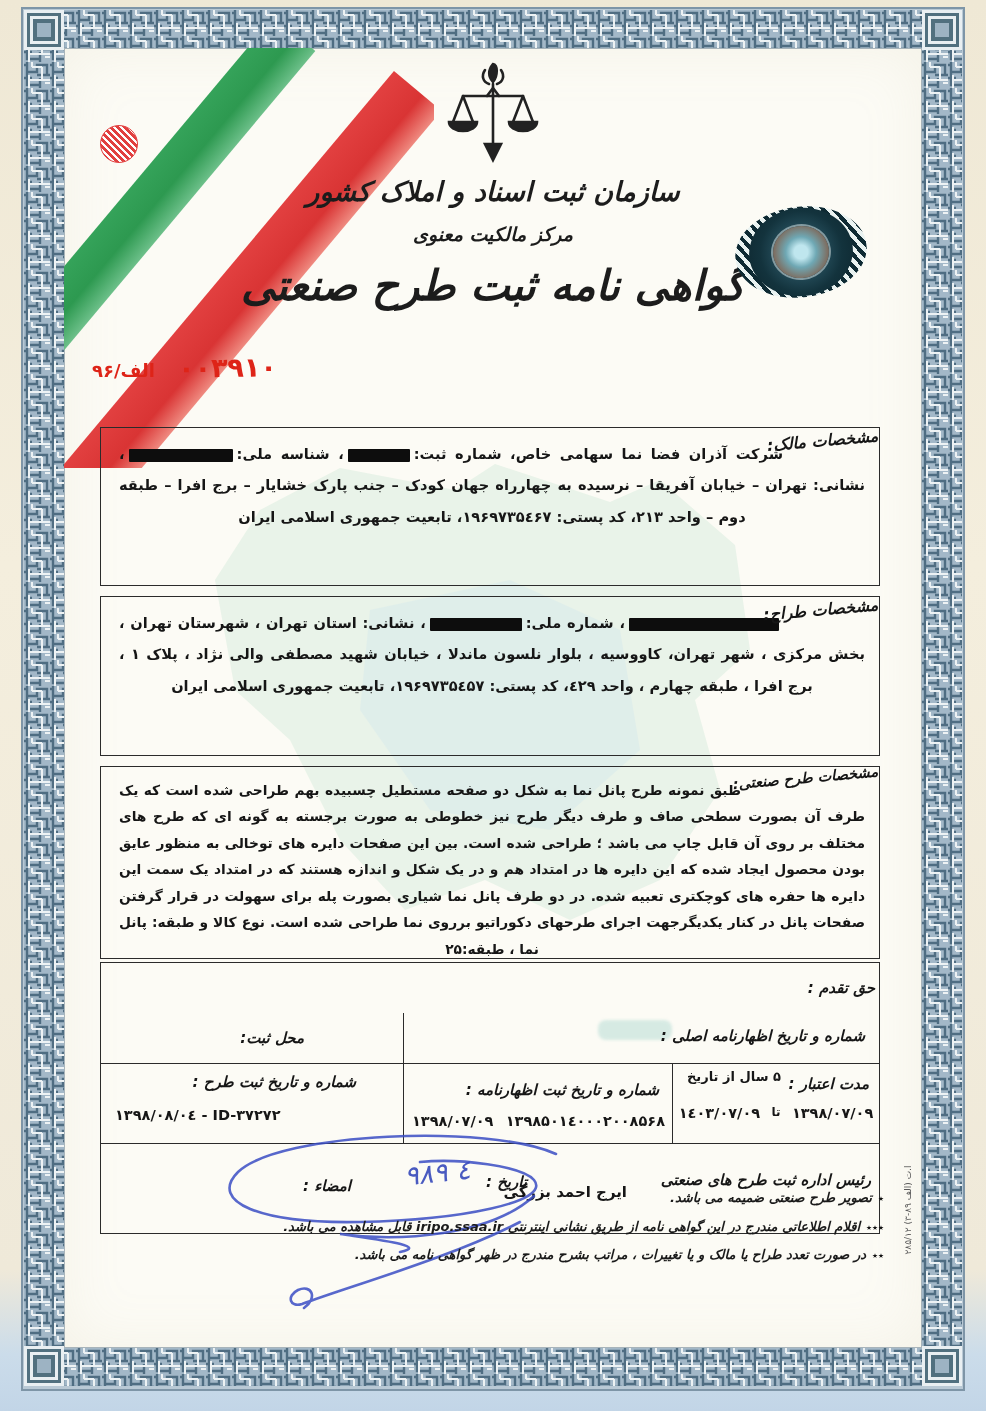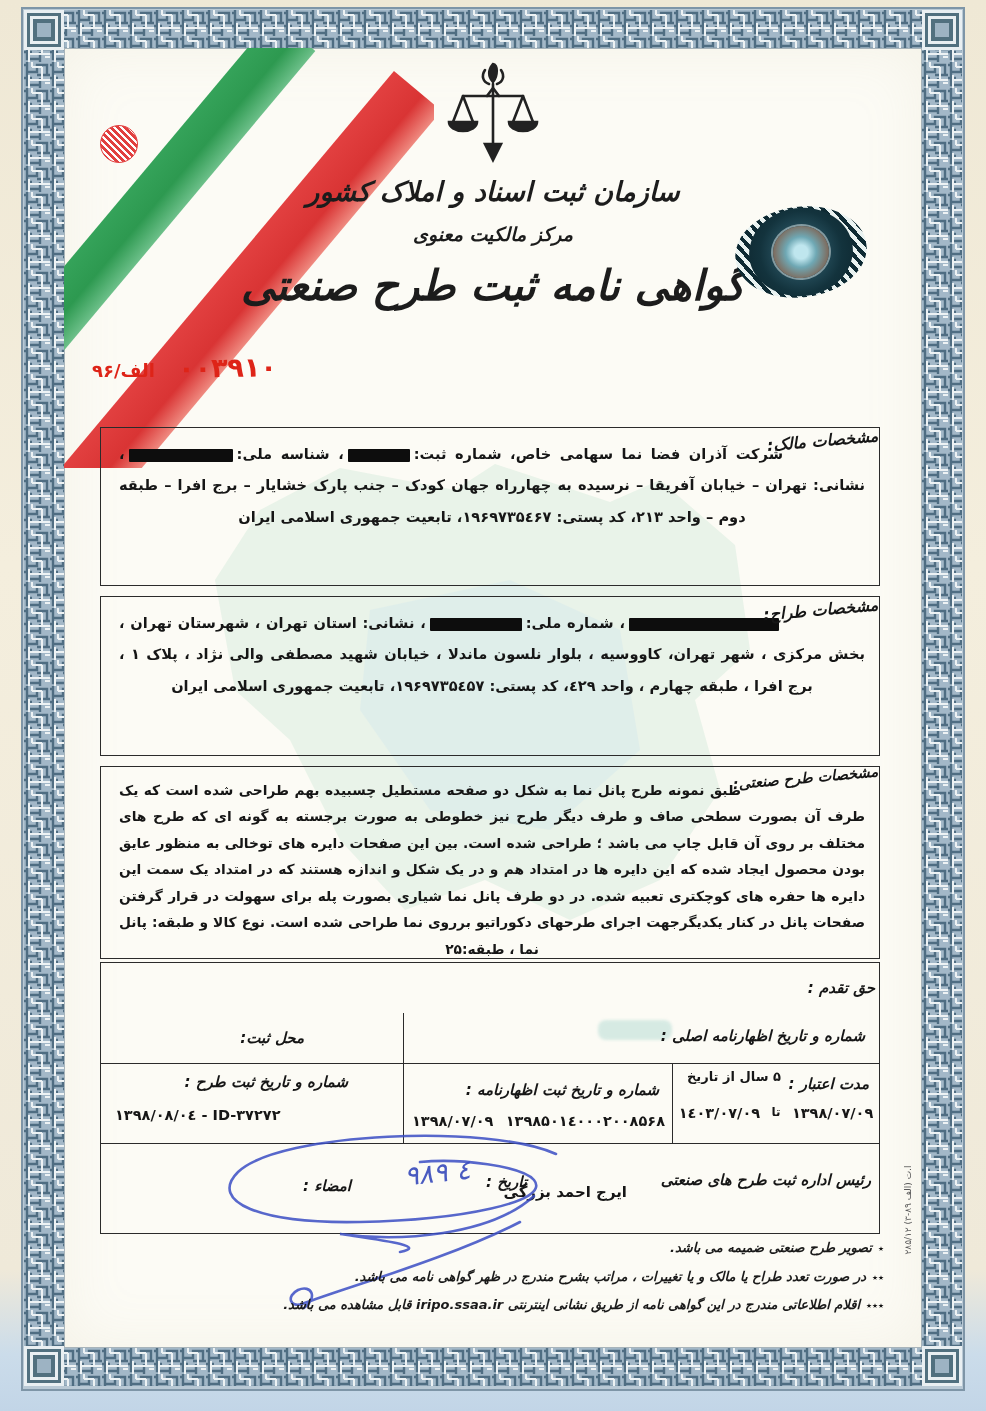--- a/index.html
+++ b/index.html
@@ -59,21 +59,21 @@
   .redact{display:inline-block;height:13px;background:#0d0d0d;border-radius:1px;vertical-align:middle;margin:0 4px;}
   
   .grid{border:1.6px solid #2b2b2b;direction:rtl;color:#161616;}
   .hline{position:absolute;left:0;width:100%;height:0;border-top:1.6px solid #2b2b2b;}
   .vline{position:absolute;top:0;width:0;border-right:1.6px solid #2b2b2b;}
   .flabel{font-weight:700;font-style:italic;font-size:15px;white-space:nowrap;}
   .fval{font-weight:700;font-size:14.5px;}
   .sig-name{font-weight:700;font-size:15px;}
   .handwrite{color:#3649bb;font-size:27px;font-style:italic;transform:rotate(-6deg);font-weight:400;opacity:.9;}
   
-  .notes{left:160px;top:1238px;width:724px;direction:rtl;text-align:right;color:#1a1a1a;}
+  .notes{left:160px;top:1188px;width:724px;direction:rtl;text-align:right;color:#1a1a1a;}
   .note{font-size:13px;font-weight:700;font-style:italic;margin-bottom:9px;line-height:1.5;}
   .note .b{color:#111;font-style:normal;letter-spacing:-2px;margin-left:6px;font-size:11px;}
   
   .sidemark{left:828px;top:1205px;width:160px;transform:rotate(-90deg);transform-origin:center;
     font-size:9px;color:#5a5a5a;text-align:center;letter-spacing:1px;}
   
   .wm-smudge{left:598px;top:1020px;width:74px;height:20px;background:#9fd2ca;opacity:.4;border-radius:8px;filter:blur(1.5px);}
 </style>
 </head>
 <body>
@@ -196,21 +196,21 @@
     </div>
   </div>
   <div class="abs" style="right:206px;top:108px;width:269px;height:80px">
     <span class="flabel" style="position:absolute;right:14px;top:10px">شماره و تاریخ ثبت اظهارنامه :</span>
     <div class="fval" style="position:absolute;right:0;left:0;top:42px;display:flex;justify-content:space-between;padding:0 8px;direction:rtl;box-sizing:border-box">
       <span>۱۳۹۸۵۰۱٤۰۰۰۲۰۰۸۵۶۸</span>
       <span>۱۳۹۸/۰۷/۰۹</span>
     </div>
   </div>
   <div class="abs" style="right:475px;top:100px;width:303px;height:80px">
-    <span class="flabel" style="position:absolute;right:56px;top:10px">شماره و تاریخ ثبت طرح :</span>
+    <span class="flabel" style="position:absolute;right:48px;top:10px">شماره و تاریخ ثبت طرح :</span>
     <span class="fval" style="position:absolute;left:14px;top:44px;direction:ltr">۱۳۹۸/۰۸/۰٤ - ID-۳۷۲۷۲</span>
   </div>
   <div class="hline" style="top:180px"></div>
 
   <div class="abs" style="right:0;top:180px;width:778px;height:90px">
     <span class="flabel" style="position:absolute;right:8px;top:28px">رئیس اداره ثبت طرح های صنعتی</span>
     <span class="sig-name" style="position:absolute;right:252px;top:40px">ایرج احمد بزرگی</span>
     <span class="flabel" style="position:absolute;right:352px;top:30px">تاریخ :</span>
     <span class="handwrite" style="position:absolute;right:408px;top:14px">٤ ٩٨٩</span>
     <span class="flabel" style="position:absolute;right:528px;top:34px">امضاء :</span>
@@ -220,17 +220,17 @@
 <svg class="abs" style="left:190px;top:1118px" width="430" height="210" viewBox="0 0 430 210">
   <g stroke="#3b4ec4" stroke-width="2.6" fill="none" stroke-linecap="round" opacity="0.85">
     <path d="M366 36 C300 6 90 14 48 54 C18 84 70 106 170 104 C270 102 362 84 344 62 C332 48 270 40 230 44"></path>
     <path d="M344 78 C300 118 210 124 150 116 C190 122 240 128 210 134"></path>
     <path d="M330 104 C260 140 160 168 112 186 C100 190 96 178 108 172 C122 166 128 180 114 190"></path>
   </g>
 </svg>
 
 <div class="abs notes">
   <div class="note"><span class="b">٭</span><span>تصویر طرح صنعتی ضمیمه می باشد.</span></div>
+  <div class="note"><span class="b">٭٭٭</span><span>اقلام اطلاعاتی مندرج در این گواهی نامه از طریق نشانی اینترنتی iripo.ssaa.ir قابل مشاهده می باشد.</span></div>
   <div class="note"><span class="b">٭٭</span><span>در صورت تعدد طراح یا مالک و یا تغییرات ، مراتب بشرح مندرج در ظهر گواهی نامه می باشد.</span></div>
-  <div class="note"><span class="b">٭٭٭</span><span>اقلام اطلاعاتی مندرج در این گواهی نامه از طریق نشانی اینترنتی iripo.ssaa.ir قابل مشاهده می باشد.</span></div>
 </div>
 
 <div class="abs sidemark">۲۸۵/۱۲ (الف ۸۹-۳) ا.ت</div>
 
 </body></html>

